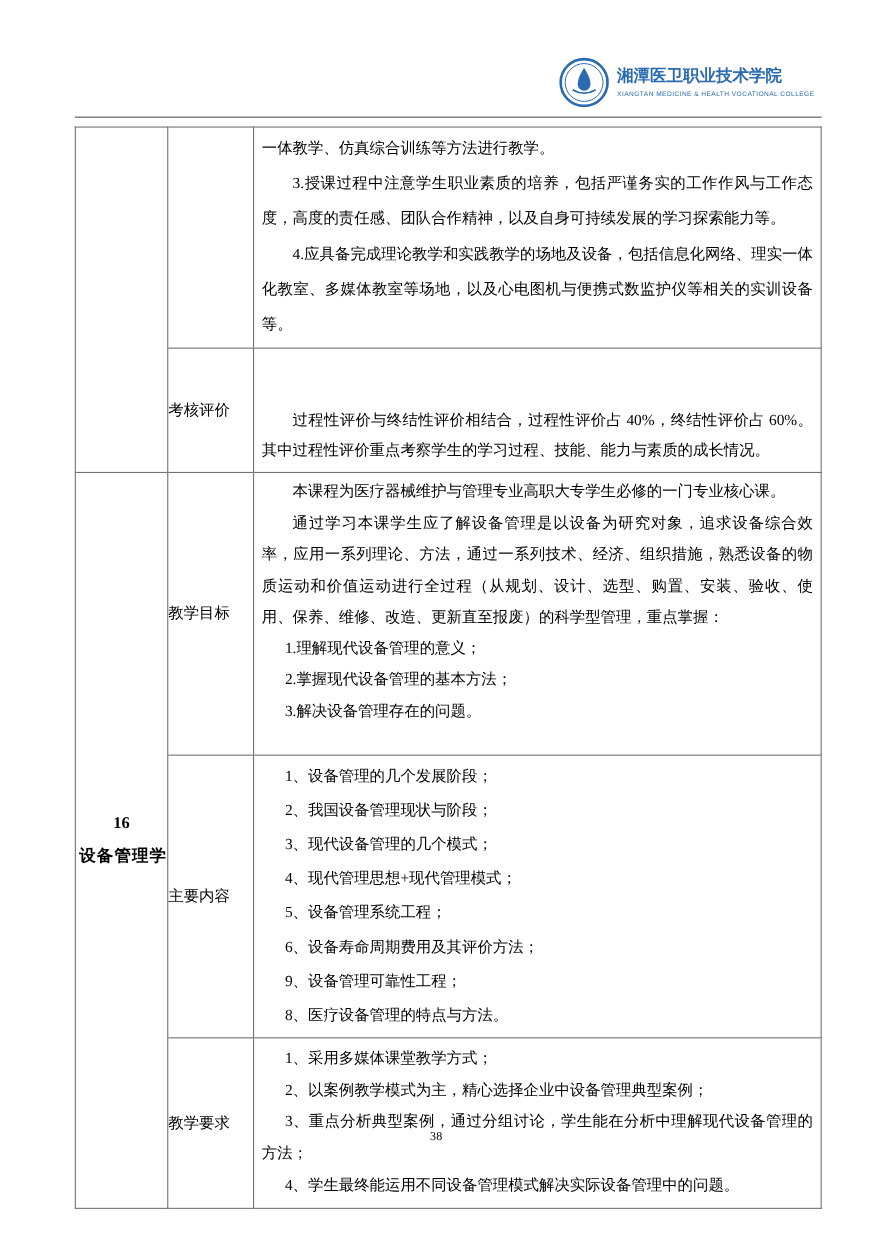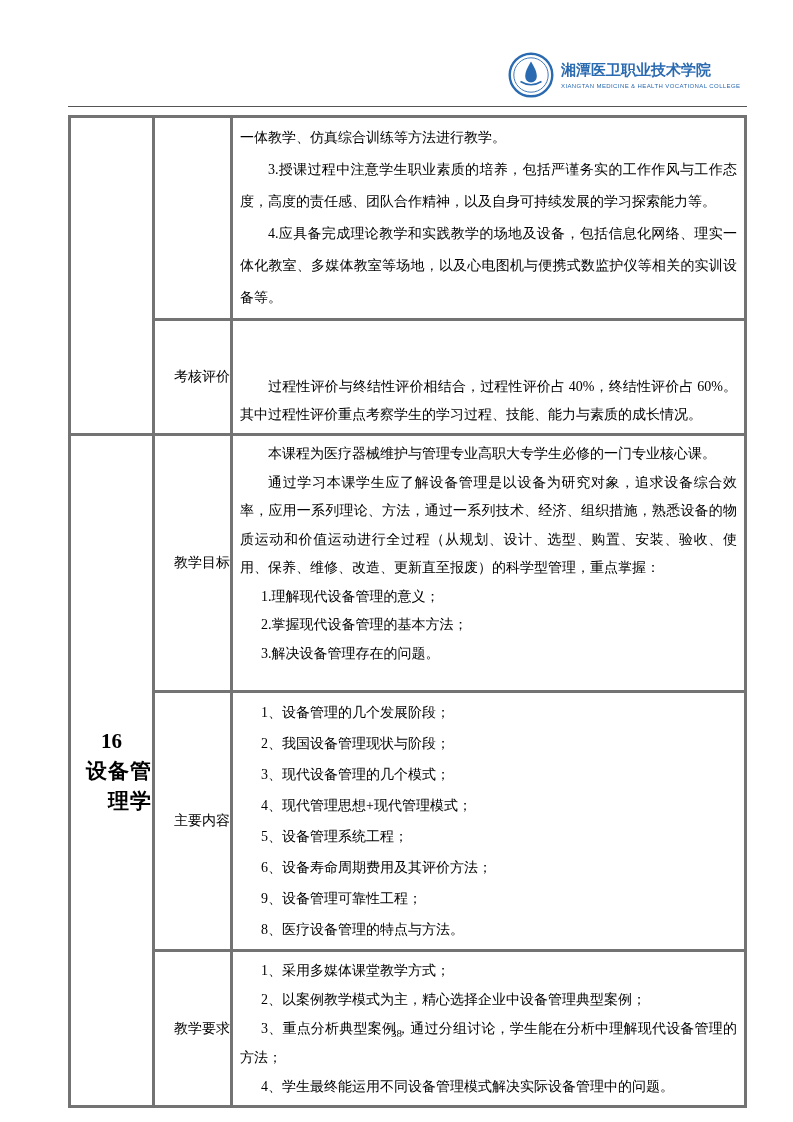--- a/index.html
+++ b/index.html
@@ -17,25 +17,25 @@
   .logo-cn { color:#2a6ab1; font-weight:bold; font-size:15px; line-height:20px; letter-spacing:0px; white-space:nowrap; }
   .logo-en { color:#2a6ab1; font-size:6px; line-height:8px; letter-spacing:0.4px; margin-top:2px; white-space:nowrap; font-family:"Liberation Sans",sans-serif; }
   .header-rule { position:absolute; top:106px; left:68px; width:679px; border-top:1px solid #555; }
 
   
   .doc-table {
     position:absolute; top:115px; left:68px; width:679px;
     border-collapse:collapse; table-layout:fixed;
     font-size:14px;
   }
-  .doc-table td { border:3px solid #737373; vertical-align:top; }
+  .doc-table td { border:1px solid #737373; vertical-align:top; }
   td.c1 { text-align:center; vertical-align:middle; }
-  td.c2 { text-align:right; vertical-align:middle;margin-left:28px; }
+  td.c2 { text-align:left; vertical-align:middle;margin-left:28px; }
   td.c3 { padding:4px 7px; text-align:justify; }
-  .course-cell { font-weight:bold; font-size:21px; }
+  .course-cell { font-weight:bold; font-size:15px; }
   .course-cell .num { line-height:30px; }
   .course-cell .nm  { line-height:30px; letter-spacing:1px;text-align:right; }
 
   
   .cont p   { line-height:32px; }
   .assess p { line-height:28px;margin-top:48px; }
   .obj p    { line-height:28.5px; }
   .main p   { line-height:31px; }
   .req p    { line-height:29px; }
 

